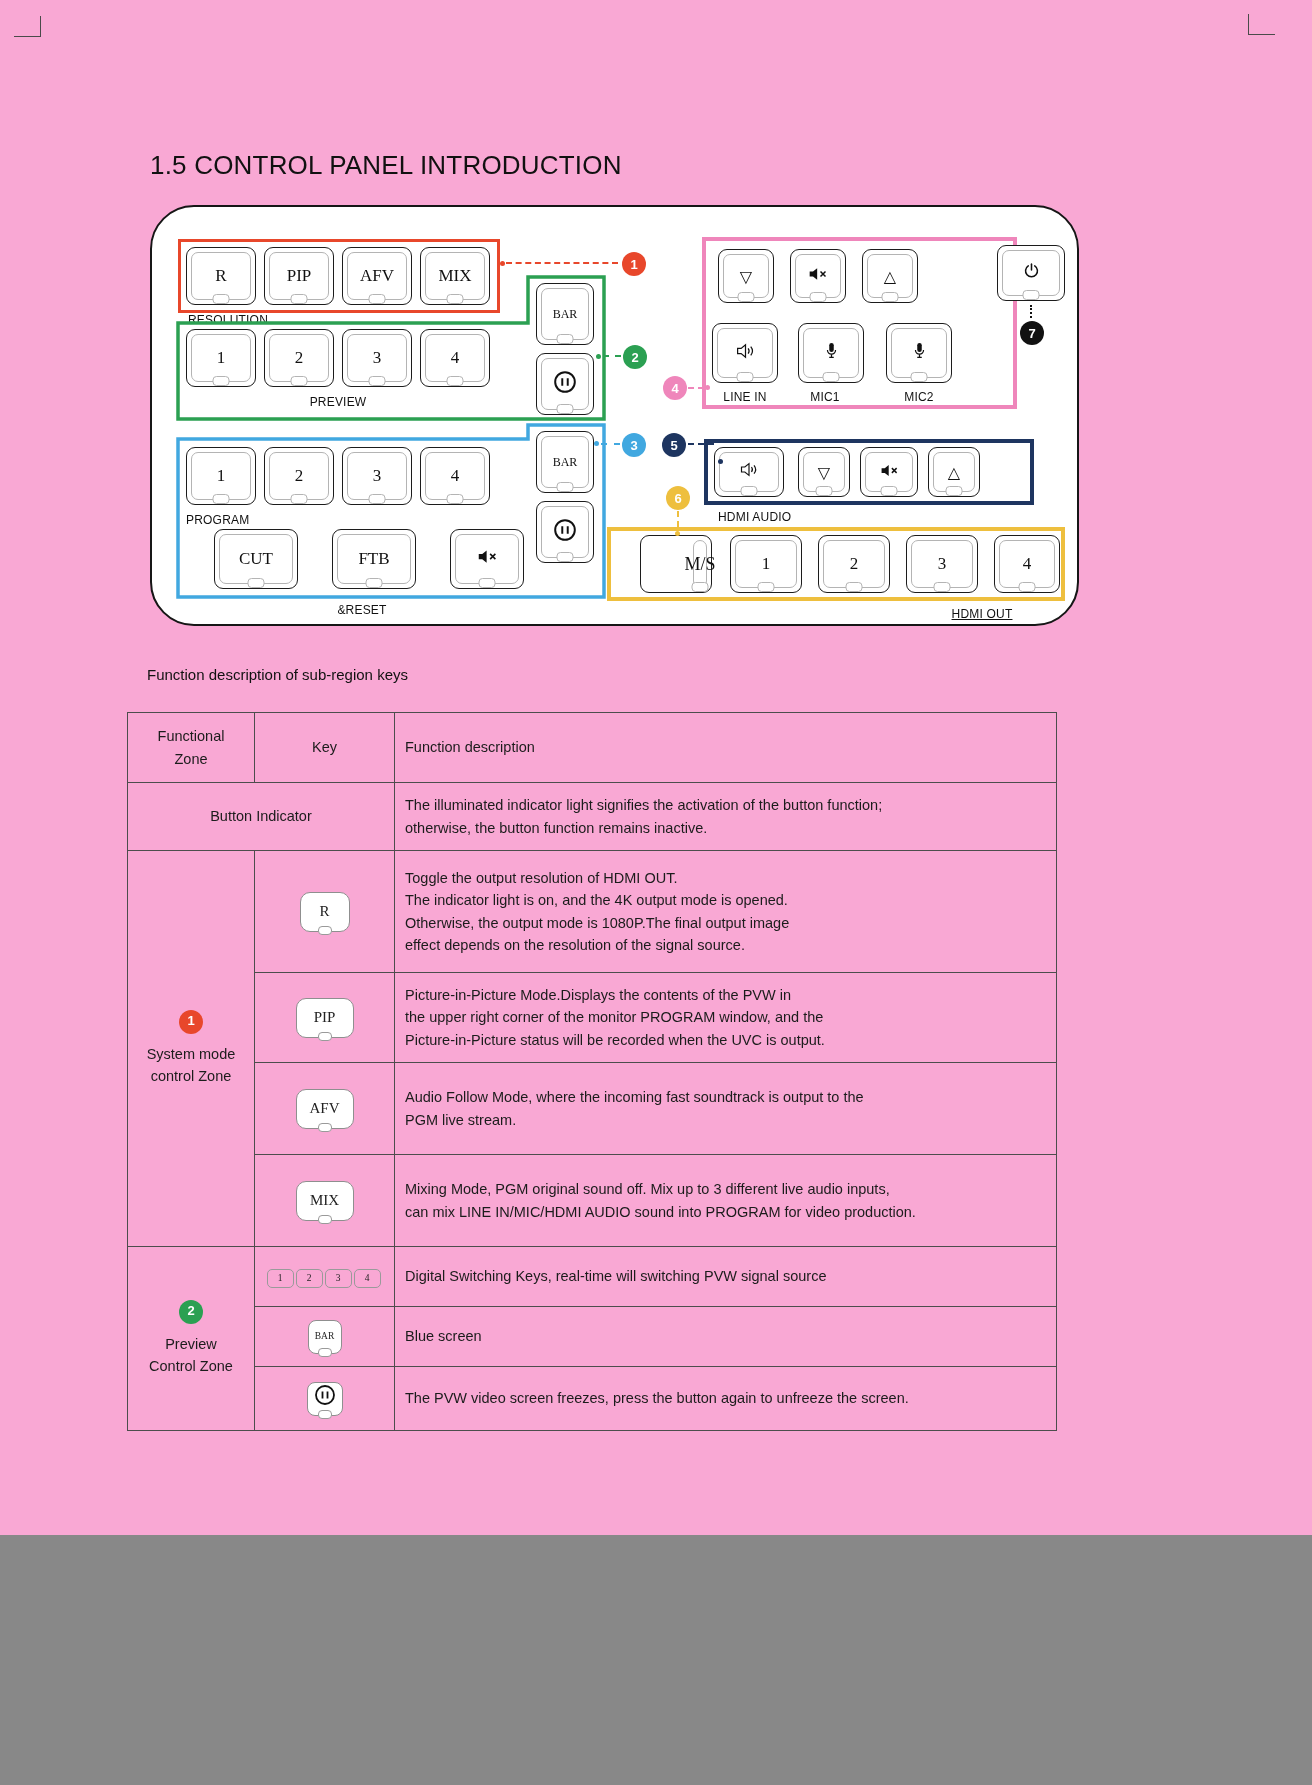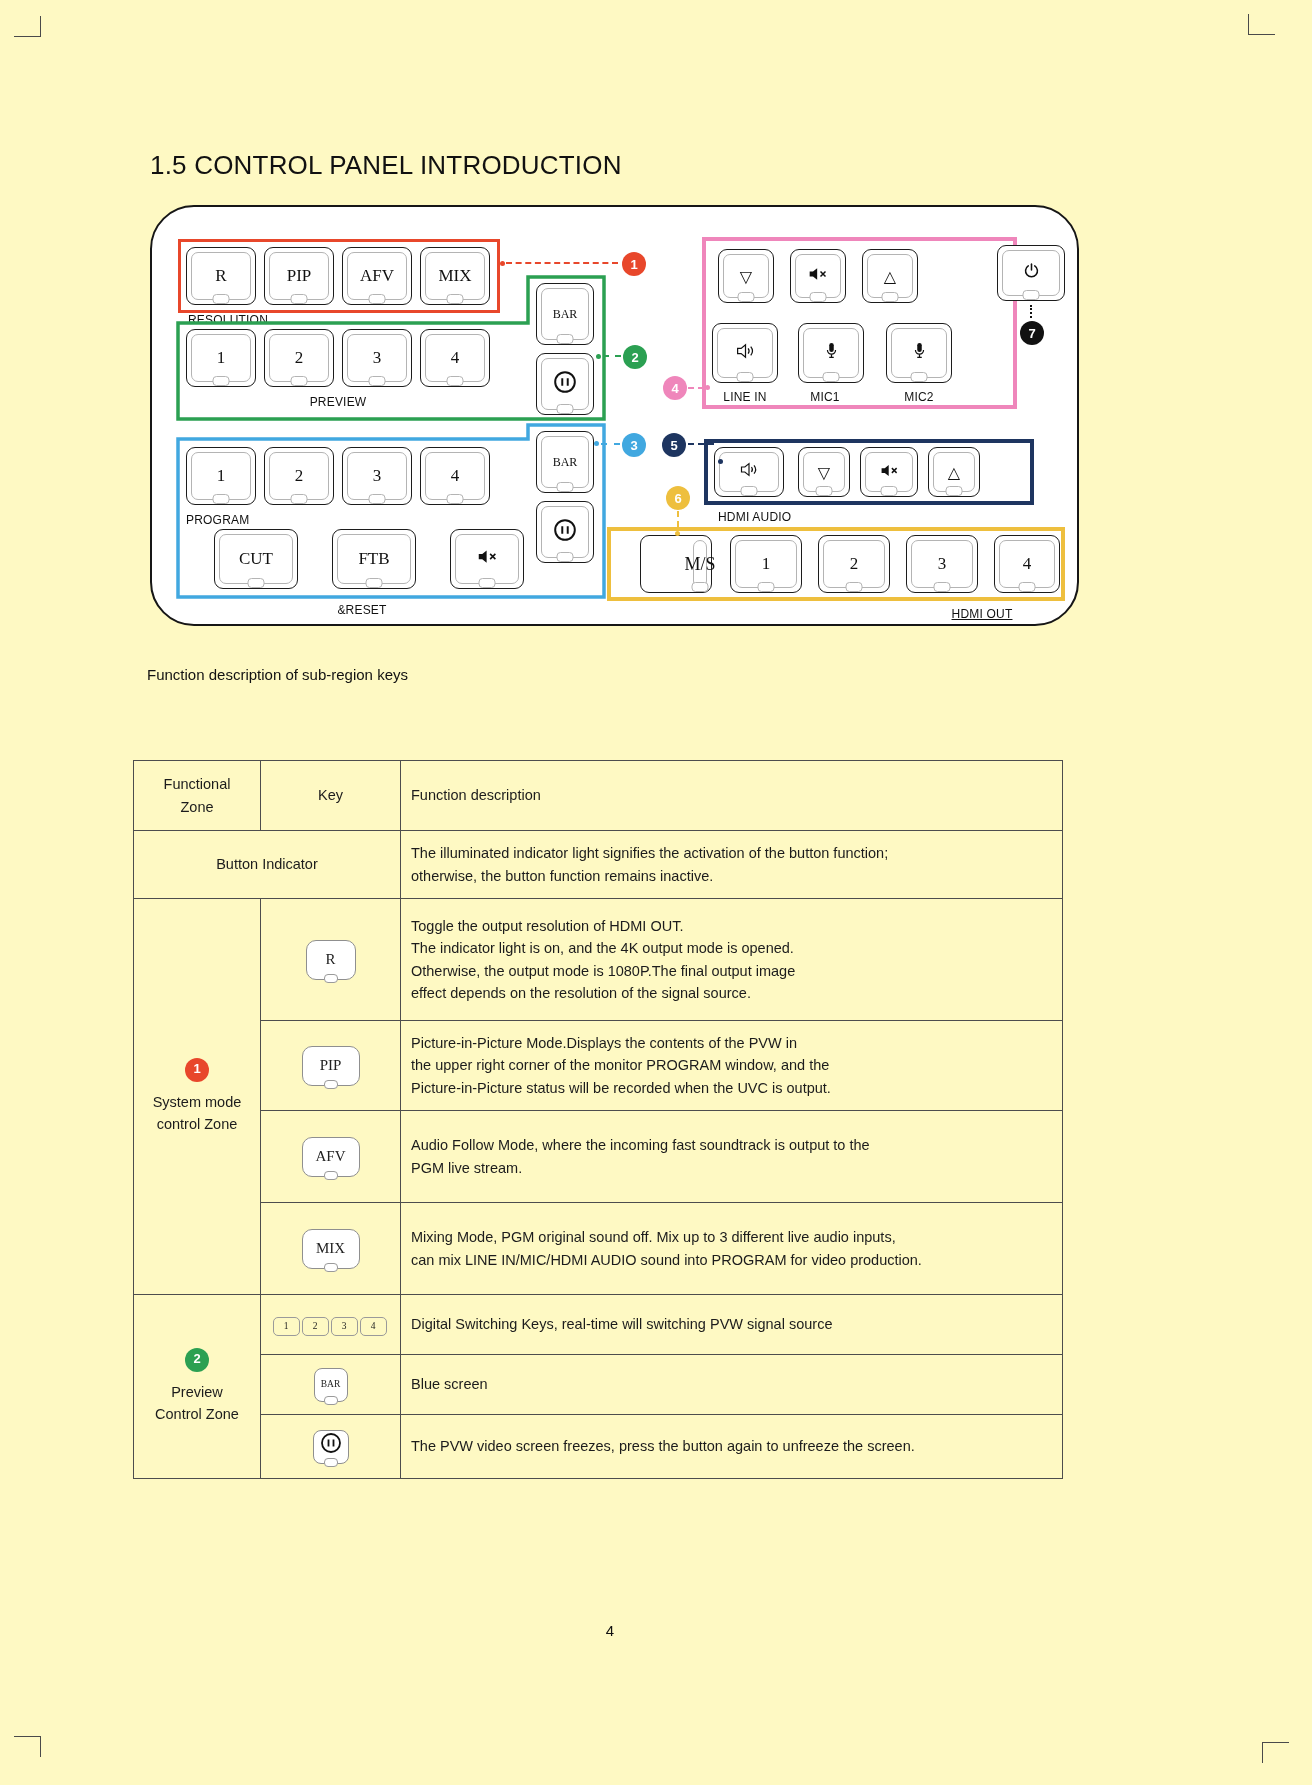--- a/index.html
+++ b/index.html
@@ -1,16 +1,16 @@
 <!DOCTYPE html>
 <html><head>
 <meta charset="utf-8">
 <style>
   html,body{margin:0;padding:0;background:#888;}
-  .page{position:relative;width:1312px;height:1785px;background:#fef9c3;overflow:hidden;
+  .page{position:relative;width:1312px;height:1535px;background:#f9a8d4;overflow:hidden;
         font-family:"Liberation Sans",sans-serif;color:#1c1c1c;}
   .pre{white-space:pre-line;}
   
   .mark{position:absolute;width:26px;height:20px;}
   .mark.tl{left:14px;top:16px;border-bottom:1.5px solid #4a4a4a;border-right:1.5px solid #4a4a4a;}
   .mark.tr{left:1248px;top:14px;border-bottom:1.5px solid #4a4a4a;border-left:1.5px solid #4a4a4a;}
   .mark.bl{left:14px;top:1736px;border-top:1.5px solid #4a4a4a;border-right:1.5px solid #4a4a4a;}
   .mark.br{left:1262px;top:1742px;border-top:1.5px solid #4a4a4a;border-left:1.5px solid #4a4a4a;}
 
   .title{position:absolute;left:150px;top:150px;font-size:26px;letter-spacing:.2px;color:#111;}
@@ -29,21 +29,21 @@
        width:15px;height:8px;background:#fff;border:1px solid #b4b4b4;border-radius:4px;}
   .cap.sm{font-size:12px;}
   .cap.tri{font-family:"DejaVu Sans",sans-serif;font-size:16px;}
   .callout{position:absolute;width:24px;height:24px;border-radius:50%;color:#fff;
        display:flex;align-items:center;justify-content:center;font-size:13px;font-weight:700;}
   .dash{position:absolute;}
   .dot{position:absolute;width:5px;height:5px;border-radius:50%;}
 
   
   .section-label{position:absolute;left:147px;top:666px;font-size:15px;color:#111;}
-  table.ft{position:absolute;left:133px;top:712px;width:930px;border-collapse:collapse;table-layout:fixed;margin-top:48px;}
+  table.ft{position:absolute;left:127px;top:712px;width:930px;border-collapse:collapse;table-layout:fixed;}
   table.ft td{border:1px solid #4d4d4d;font-size:14.5px;line-height:1.55;vertical-align:middle;
        padding:6px 10px;color:#1c1c1c;}
   td.c{text-align:center;}
   td.desc{padding-left:16px;}
   .zonecell{text-align:center;}
   .zc-circle{display:inline-flex;width:24px;height:24px;border-radius:50%;color:#fff;
        align-items:center;justify-content:center;font-size:13px;font-weight:700;margin-bottom:9px;}
   .tkey{position:relative;display:inline-flex;align-items:center;justify-content:center;
        border:1.3px solid #8f8f8f;border-radius:10px;background:#fff;
        font-family:"Liberation Serif",serif;font-size:15px;color:#222;}

